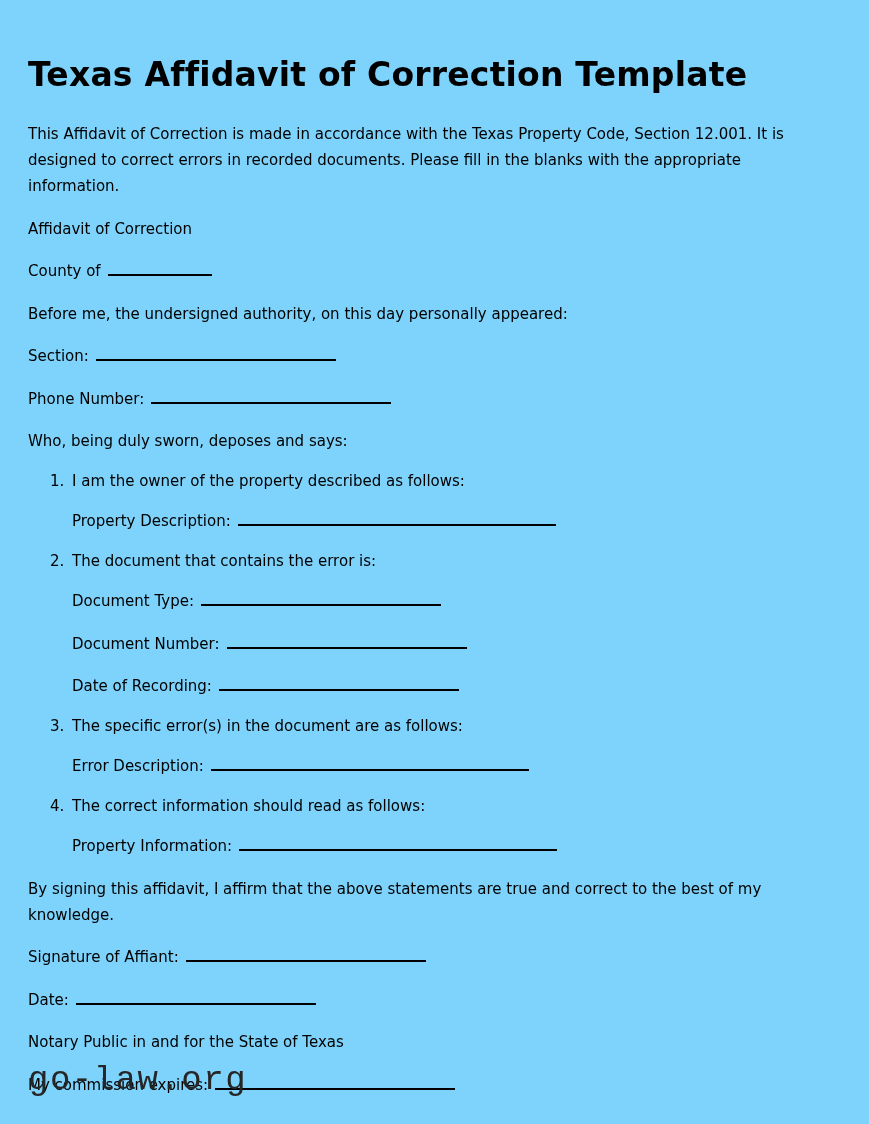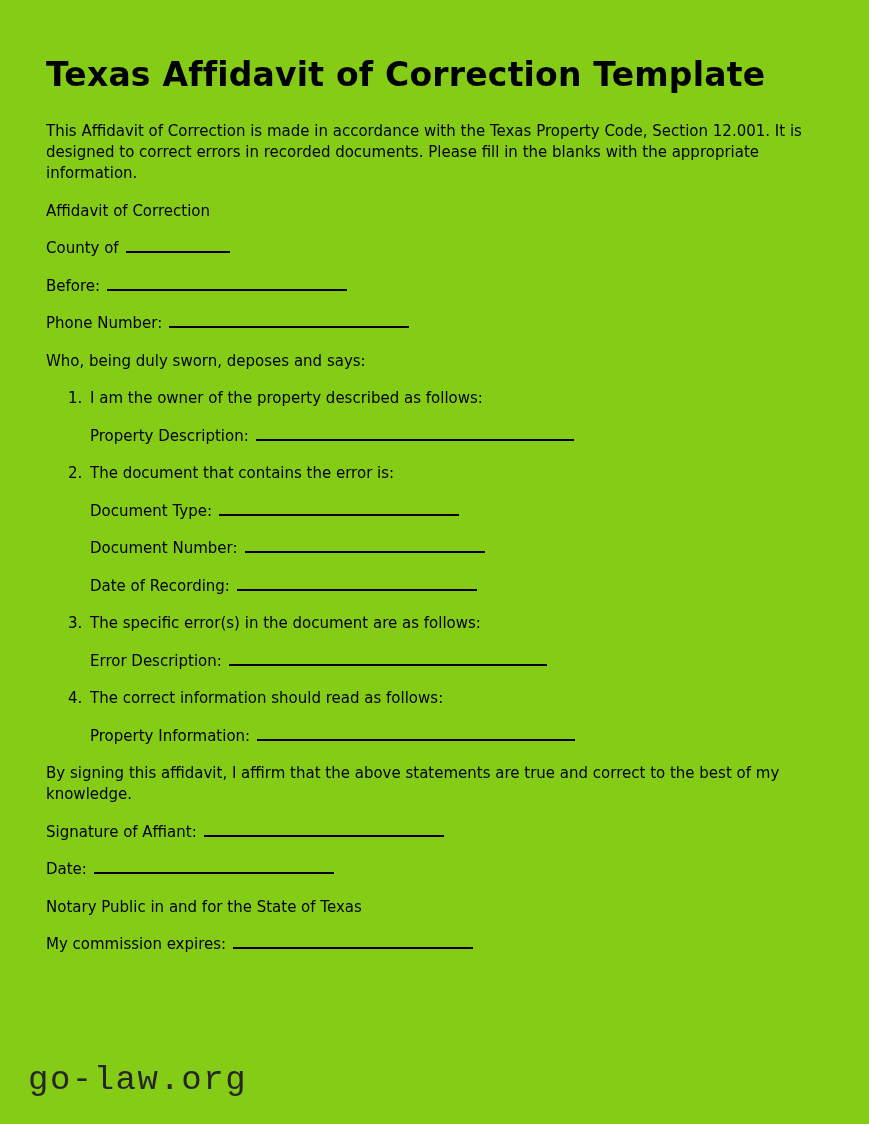--- a/index.html
+++ b/index.html
@@ -1,37 +1,37 @@
 <!DOCTYPE html>
 <html><head>
 <meta charset="utf-8">
 <style>
   * { margin: 0; padding: 0; box-sizing: border-box; }
   html, body { background: #ffffff; }
   .page {
     position: relative;
     width: 869px;
     height: 1124px;
-    background: #84cc16;
+    background: #7dd3fc;
     color: #000000;
     font-family: "DejaVu Sans", sans-serif;
-    padding: 56px 66px 0 46px;
+    padding: 56px 66px 0 28px;
     overflow: hidden;
   }
   .content { width: 757px; }
   h1.title {
     font-size: 33px;
     font-weight: 700;
     line-height: 38px;
     letter-spacing: 0.2px;
     margin-bottom: 27px;
   }
   p, .line {
     font-size: 15px;
-    line-height: 21px;
+    line-height: 26px;
     margin: 16.5px 0;
   }
   .b { font-weight: 400; }
   .blank {
     display: inline-block;
     height: 13px;
     border-bottom: 2px solid #000;
     margin-left: 7px;
     vertical-align: baseline;
   }
@@ -72,24 +72,25 @@
 
     <p>This Affidavit of Correction is made in accordance with the Texas Property Code, Section 12.001. It is designed to correct errors in recorded documents. Please fill in the blanks with the appropriate information.</p>
 
     <p class="b">Affidavit of Correction</p>
 
 
     <p class="line">
       <span>County of</span><span class="blank sm"></span>
     </p>
 
+    <p>Before me, the undersigned authority, on this day personally appeared:</p>
 
 
     <p class="line">
-      <span class="b">Before:</span><span class="blank md"></span>
+      <span class="b">Section:</span><span class="blank md"></span>
     </p>
 
     <p class="line">
       <span class="b">Phone Number:</span><span class="blank md"></span>
     </p>
 
     <p>Who, being duly sworn, deposes and says:</p>
 
     <div class="li">
       <span class="num">1.</span>

